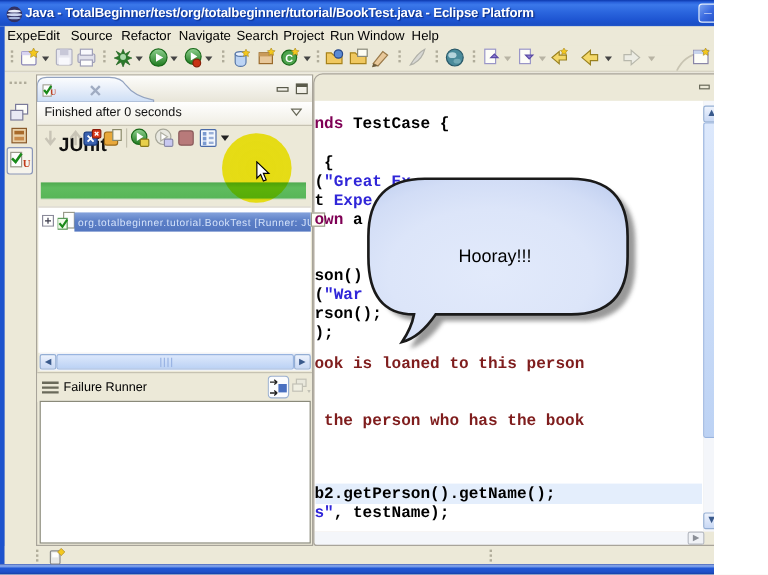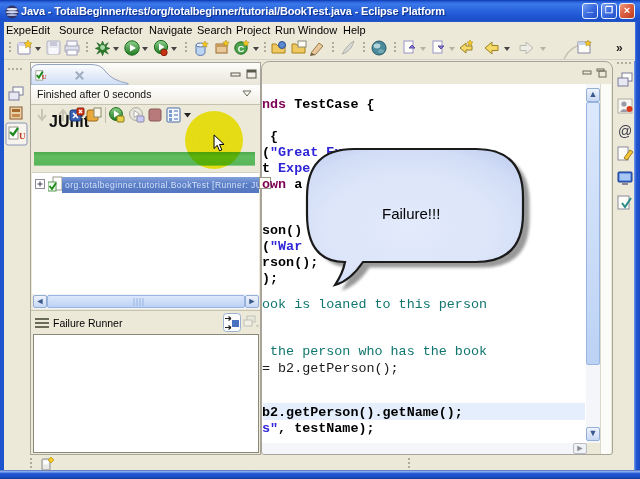--- a/index.html
+++ b/index.html
@@ -1,16 +1,16 @@
 <!DOCTYPE html>
 <html><head>
 <meta charset="utf-8">
 <style>
 html,body{margin:0;padding:0;}
-#root{position:relative;width:640px;height:479px;background:#ece9d8;overflow:hidden;
+#root{position:relative;width:595px;height:479px;background:#ece9d8;overflow:hidden;
   font-family:"Liberation Sans",sans-serif;}
 .abs{position:absolute;}
 
 #titlebar{left:0;top:0;width:640px;height:22px;
   background:linear-gradient(180deg,#0c38ae 0%,#2a63dd 9%,#3b78ea 18%,#2b66de 45%,#1e55d2 75%,#1b4fc6 92%,#2458c9 100%);}
 #titletext{left:21px;top:5px;color:#fff;font-weight:bold;font-size:11px;letter-spacing:-0.15px;
   text-shadow:1px 1px 1px #0a2a80;white-space:nowrap;}
 .winbtn{top:3px;width:16px;height:16px;border-radius:3px;border:1px solid #e8f0fc;box-sizing:border-box;}
 #btnmin,#btnmax{background:linear-gradient(135deg,#7aa2ef 0%,#3a6ae0 50%,#2451c8 100%);}
 #btnclose{background:linear-gradient(135deg,#f0a080 0%,#dd6547 40%,#c03a18 100%);}
@@ -47,21 +47,21 @@
 .sbthumb{position:absolute;background:linear-gradient(180deg,#dce8fc,#bcd2f4);border:1px solid #98b4e0;border-radius:2px;box-sizing:border-box;}
 
 #edhead{left:262px;top:61px;width:349px;height:19px;background:#ece9d8;}
 #editor{left:262px;top:84px;width:324px;height:359px;background:#fff;}
 #edvsb{left:586px;top:84px;width:14px;height:359px;background:#f4f6fa;}
 #edhsb{left:262px;top:443px;width:324px;height:12px;background:#f4f6fa;}
 #edborder{left:261px;top:61px;width:352px;height:394px;border:1px solid #a8a49a;border-radius:8px 8px 3px 3px;box-sizing:border-box;pointer-events:none;}
 .code{position:absolute;font-family:"Liberation Mono",monospace;font-size:13.4px;font-weight:bold;white-space:pre;color:#000;line-height:13px;}
 .kw{color:#7f0055;}
 .str{color:#3026d8;}
-.com{color:#0f766e;font-weight:normal;}
+.com{color:#7f1d1d;font-weight:bold;}
 #curline{left:263px;top:403px;width:322px;height:17px;background:#e4eefc;}
 #hooray{left:382px;top:205px;font-size:15px;color:#000;}
 
 #ycircle{left:185px;top:111px;width:58px;height:58px;border-radius:50%;
   background:radial-gradient(circle,rgba(248,240,8,0.95) 0%,rgba(248,240,8,0.93) 78%,rgba(248,240,10,0) 97%);
   mix-blend-mode:multiply;}
 
 #botbar{left:4px;top:455px;width:630px;height:15px;background:#ece9d8;}
 </style>
 </head>
@@ -463,21 +463,20 @@
   <div class="code" style="left:262px;top:130px"> {</div>
   <div class="code" style="left:262px;top:146px">(<span class="str">"Great Ex</span></div>
   <div class="code" style="left:262px;top:162px">t<span class="str"> Expe</span></div>
   <div class="code" style="left:262px;top:178px"><span class="kw">own</span> a</div>
   <div class="code" style="left:262px;top:224px">son()</div>
   <div class="code" style="left:262px;top:240px">(<span class="str">"War</span></div>
   <div class="code" style="left:262px;top:256px">rson();</div>
   <div class="code" style="left:262px;top:272px">);</div>
   <div class="code com" style="left:262px;top:298px">ook is loaned to this person</div>
   <div class="code com" style="left:262px;top:345px"> the person who has the book</div>
-  <div class="code" style="left:262px;top:362px;font-weight:normal;color:#1a1a1a">= b2.getPerson();</div>
   <div class="code" style="left:262px;top:406px">b2.getPerson().getName();</div>
   <div class="code" style="left:262px;top:422px"><span class="str">s"</span>, testName);</div>
 
   <div class="abs" id="ycircle"></div>
   <svg class="abs" style="left:213px;top:134px" width="13" height="20" viewBox="0 0 14 22">
     <polygon points="1,1 1,16 4.5,12.5 7,18.5 9.5,17.5 7,11.5 12,11.5" fill="#fff" stroke="#000" stroke-width="1.1"></polygon>
   </svg>
 
   <svg class="abs" style="left:290px;top:135px" width="260" height="175" viewBox="0 0 260 175">
     <defs>
@@ -490,21 +489,21 @@
       </radialGradient>
       <filter id="sblur" x="-10%" y="-10%" width="130%" height="130%">
           <feGaussianBlur stdDeviation="1.6"></feGaussianBlur>
         </filter>
     </defs>
     <g filter="">
       <path d="M 64 14 L 186 14 Q 233 14 233 62 L 233 79 Q 233 127 186 127 L 73 127 Q 60 146 45 150 Q 53 138 55 127 Q 17 127 17 79 L 17 62 Q 17 14 64 14 Z" fill="#8e8e8e" transform="translate(6.5,5.5)" opacity="0.9" filter="url(#sblur)"></path>
       <path d="M 64 14 L 186 14 Q 233 14 233 62 L 233 79 Q 233 127 186 127 L 73 127 Q 60 146 45 150 Q 53 138 55 127 Q 17 127 17 79 L 17 62 Q 17 14 64 14 Z" fill="url(#bg)" stroke="#1a1a1a" stroke-width="2.2"></path>
     </g>
   </svg>
-  <div class="abs" id="hooray">Failure!!!</div>
+  <div class="abs" id="hooray">Hooray!!!</div>
 
   <div class="abs" id="botbar">
     <svg width="631" height="17" viewBox="0 0 631 17">
       <g fill="#b0ac9a">
         <rect x="26" y="3" width="2" height="2"></rect>
           <rect x="26" y="7" width="2" height="2"></rect>
           <rect x="26" y="11" width="2" height="2"></rect>
         <rect x="404" y="3" width="2" height="2"></rect>
           <rect x="404" y="7" width="2" height="2"></rect>
           <rect x="404" y="11" width="2" height="2"></rect>

